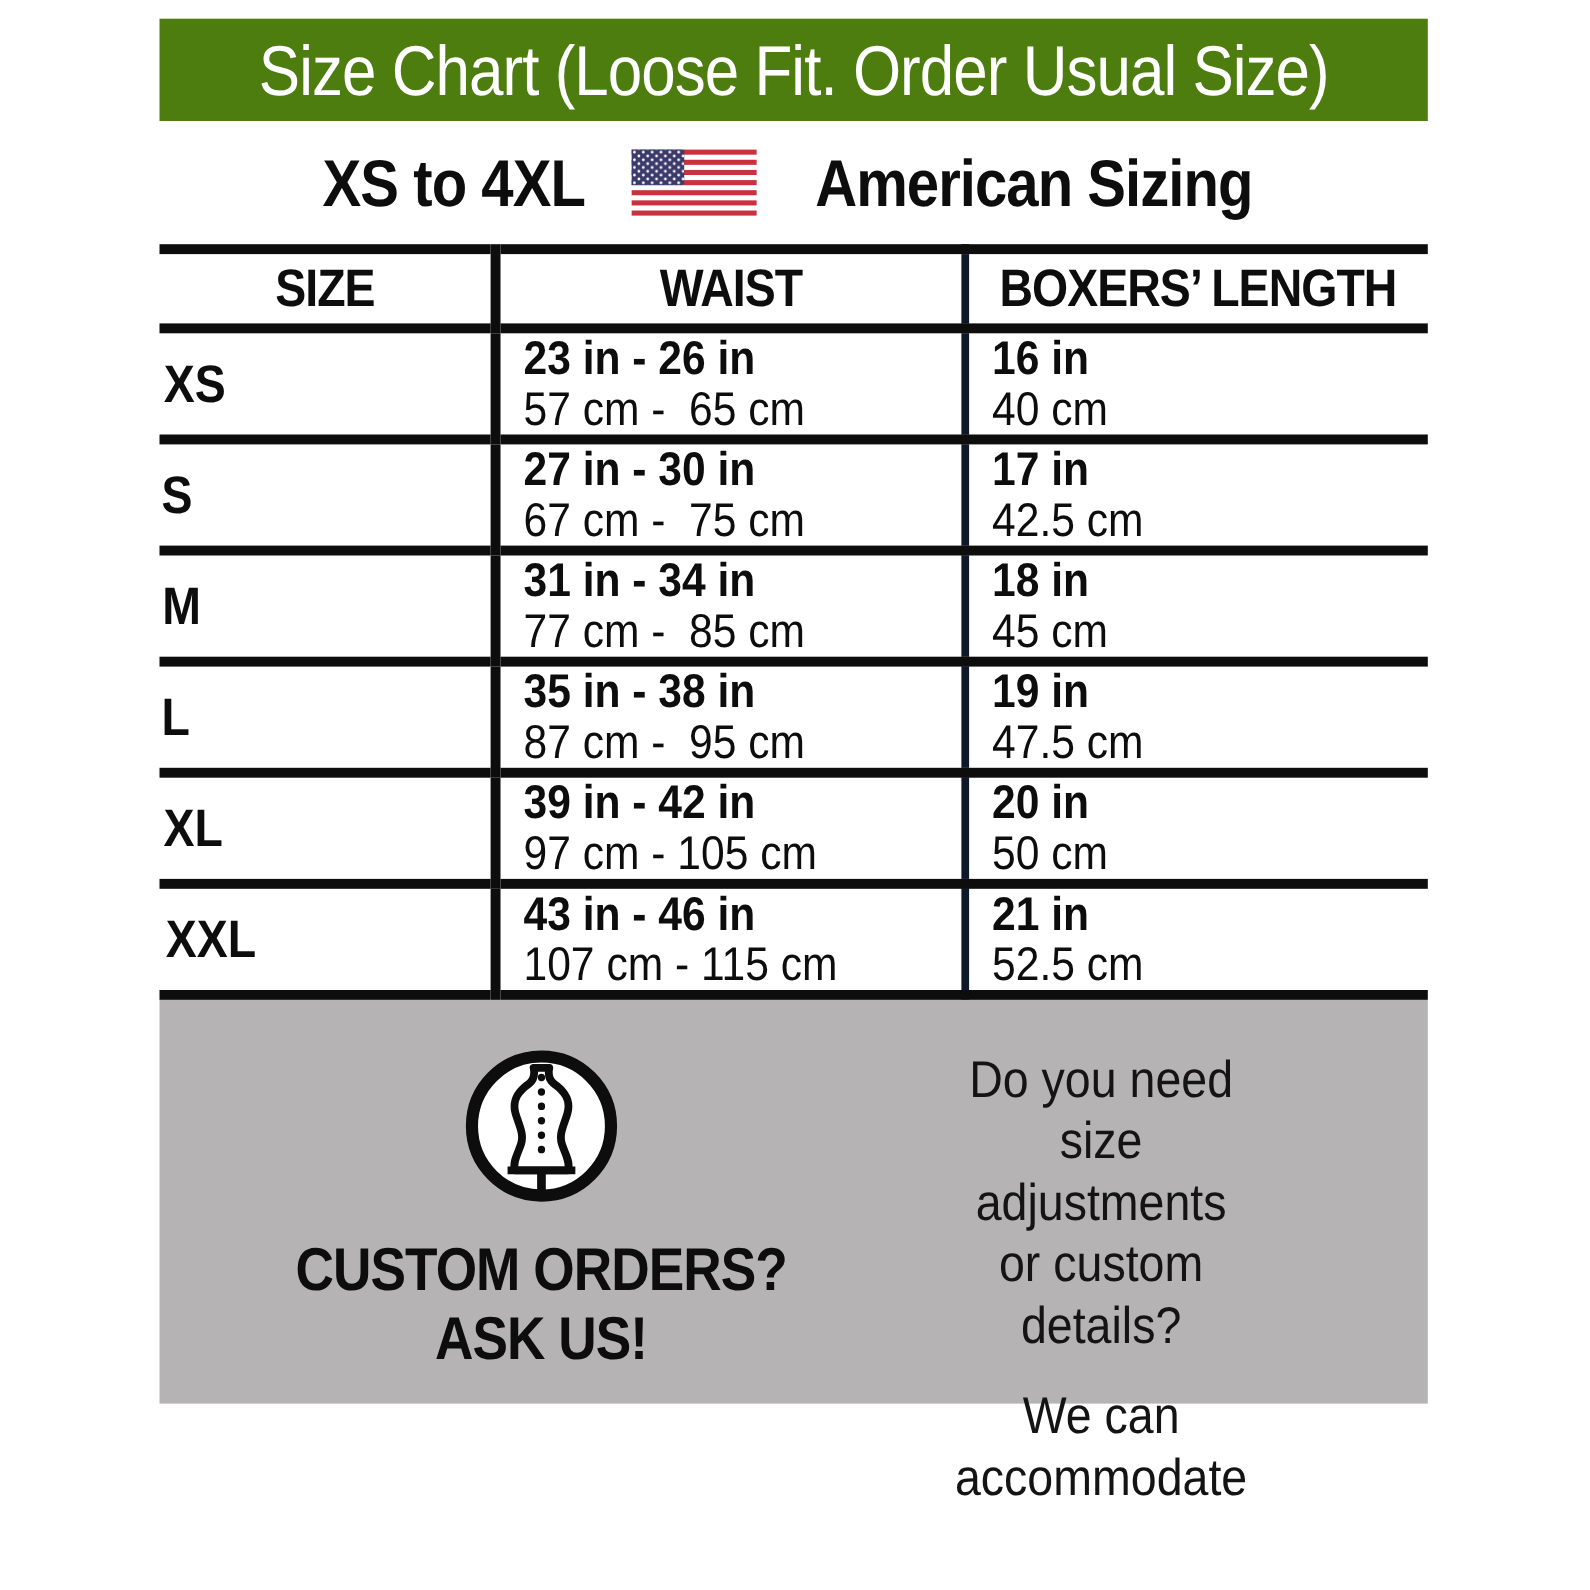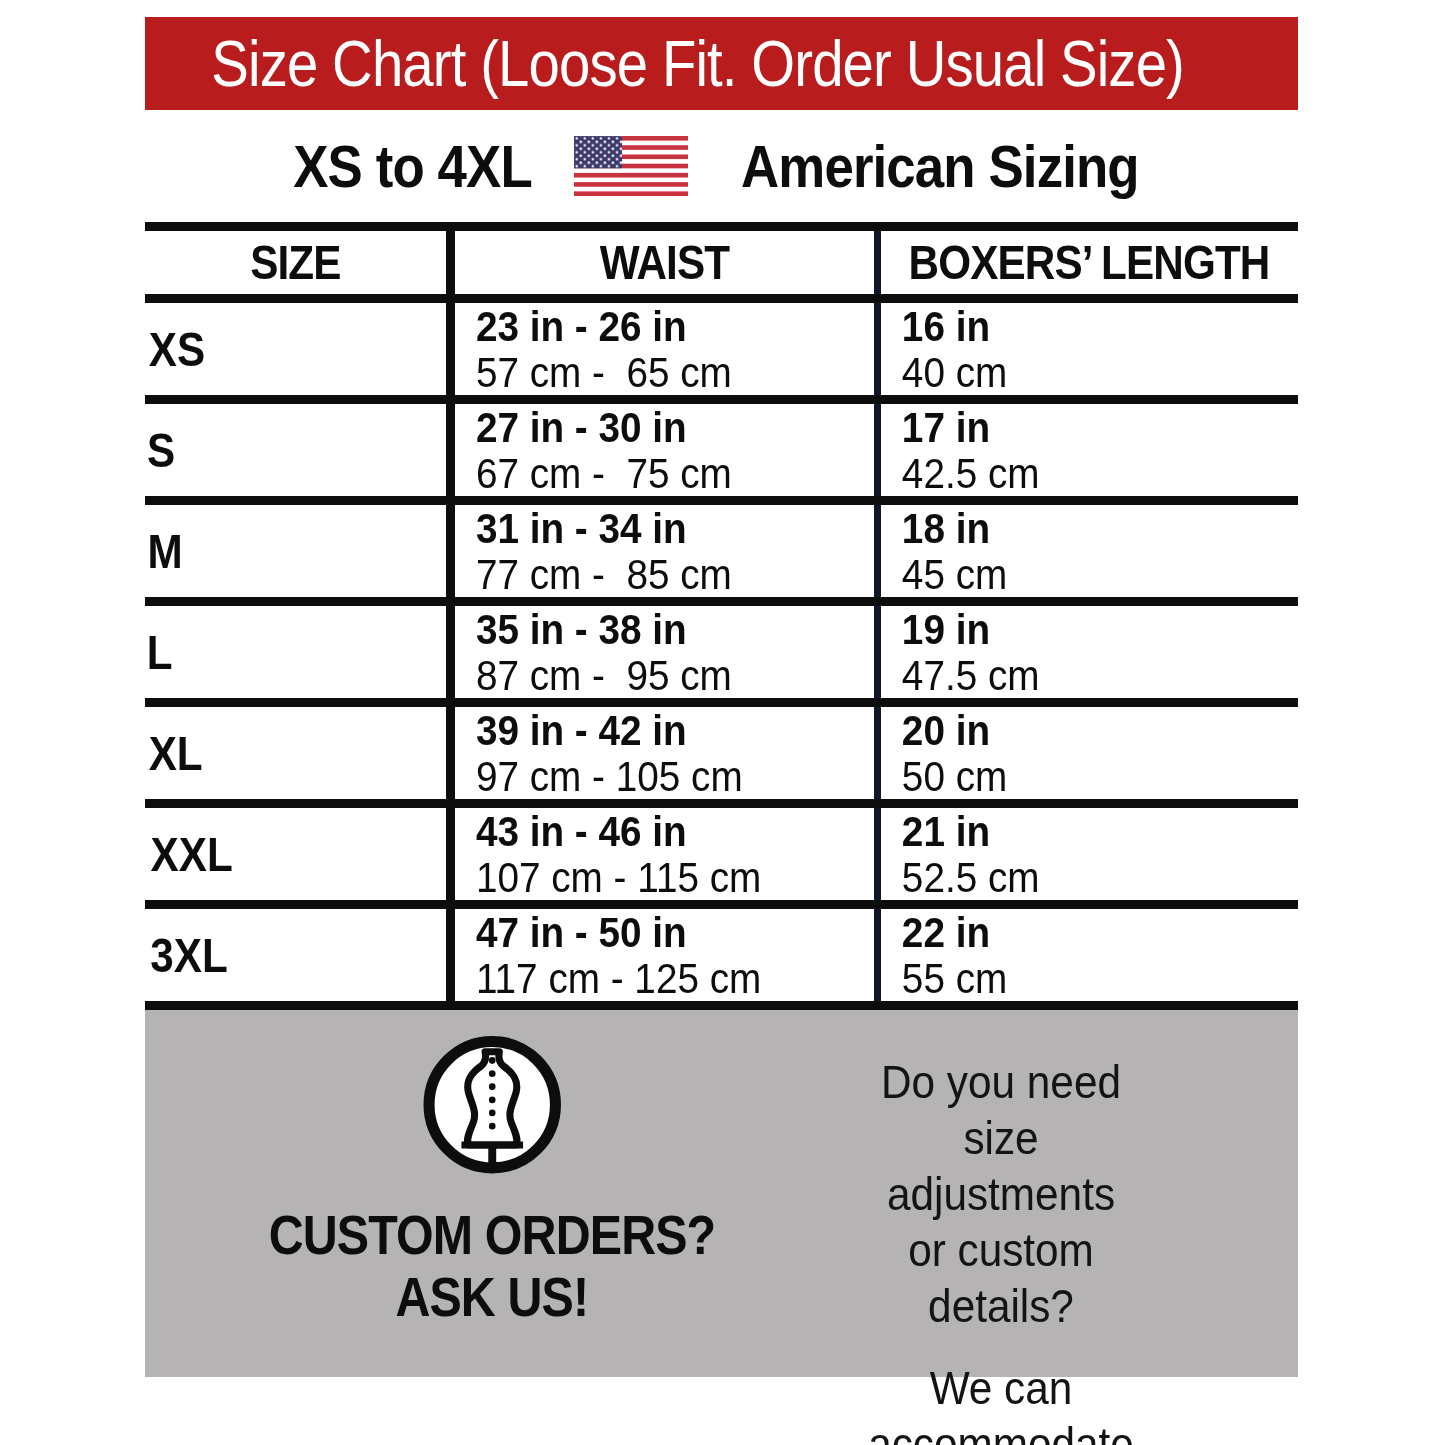--- a/index.html
+++ b/index.html
@@ -11,22 +11,22 @@
   }
   .sheet { position: relative; width: 1445px; height: 1445px; background: #fff; overflow: hidden; }
   .content { position: absolute; left: 145px; top: 17px; width: 1153px; }
 
   
   .cx { display: inline-block; transform: scaleX(0.88); transform-origin: 50% 50%; white-space: nowrap; }
   .cxb { display: block; transform: scaleX(0.9); transform-origin: 50% 50%; }
 
   
   .title-bar {
-    height: 93px; background: #b91c1c;
-    display: flex; align-items: center; justify-content: flex-start;
+    height: 93px; background: #4d7c0f;
+    display: flex; align-items: center; justify-content: center;
   }
   .title-bar .t { color: #ffffff; font-size: 64px; font-weight: 400; letter-spacing: -1px; }
 
   
   .subtitle {
     height: 112px; display: flex; align-items: center; justify-content: center; gap: 26px;
   }
   .subtitle .s { font-size: 60px; font-weight: 700; letter-spacing: -1px; }
   .flag { width: 114px; height: 62px; flex: 0 0 auto; }
 
@@ -40,21 +40,21 @@
   .mid { border-left: 9px solid #0d0d0d; border-right: 7px solid #0f172a; }
   .col-head { font-size: 48px; font-weight: 700; letter-spacing: -1px; }
   .size-val { font-size: 48px; font-weight: 700; }
   .in-line { font-size: 43px; font-weight: 700; line-height: 46px; white-space: pre; }
   .cm-line { font-size: 43px; font-weight: 400; line-height: 46px; white-space: pre; }
 
   
   .footer { position: relative; height: 367px; background: #b5b3b3; }
   .custom-block {
     position: absolute; left: 347px; top: 0; transform: translateX(-50%);
-    display: flex; flex-direction: column; align-items: center; padding-top: 22px;
+    display: flex; flex-direction: column; align-items: center; padding-top: 42px;
   }
   .dress-icon { width: 158px; height: 158px; }
   .custom-heading { margin-top: 14px; text-align: center; font-size: 55px; font-weight: 700; line-height: 62px; letter-spacing: -1px; }
   .ask-block {
     position: absolute; left: 856px; top: 0; transform: translateX(-50%);
     text-align: center; font-size: 47px; font-weight: 400; line-height: 56px;
     padding-top: 44px; color: #141414;
   }
   .ask-p2 { margin-top: 26px; }
 </style>
@@ -171,31 +171,20 @@
         <td class="mid">
           <div class="in-line cxb">43 in - 46 in</div>
           <div class="cm-line cxb">107 cm - 115 cm</div>
         </td>
         <td>
           <div class="in-line cxb">21 in</div>
           <div class="cm-line cxb">52.5 cm</div>
         </td>
       </tr>
 
-      <tr>
-        <td><span class="size-val cx">3XL</span></td>
-        <td class="mid">
-          <div class="in-line cxb">47 in - 50 in</div>
-          <div class="cm-line cxb">117 cm - 125 cm</div>
-        </td>
-        <td>
-          <div class="in-line cxb">22 in</div>
-          <div class="cm-line cxb">55 cm</div>
-        </td>
-      </tr>
 
     </tbody>
       </table>
 
     <div class="footer">
       <div class="custom-block">
         <svg class="dress-icon" viewBox="0 0 100 100" aria-hidden="true">
           <circle cx="50" cy="46" r="40" fill="#ffffff" stroke="#0d0d0d" stroke-width="7"></circle>
           <path d="M45.5,12.5 L54.5,12.5 C53.8,16 54.5,19.5 57,21.5 C63.5,26 67,31 65,38.5 C63,45.5 59.8,50.5 61.8,56.5 C63.8,62.5 66.8,67 65.2,71.5 L34.8,71.5 C33.2,67 36.2,62.5 38.2,56.5 C40.2,50.5 37,45.5 35,38.5 C33,31 36.5,26 43,21.5 C45.5,19.5 46.2,16 45.5,12.5 Z" fill="#ffffff" stroke="#0d0d0d" stroke-width="4.5" stroke-linejoin="round"></path>
           <line x1="50" y1="18" x2="50" y2="67" stroke="#0d0d0d" stroke-width="4.2" stroke-dasharray="0.1 8.2" stroke-linecap="round"></line>

